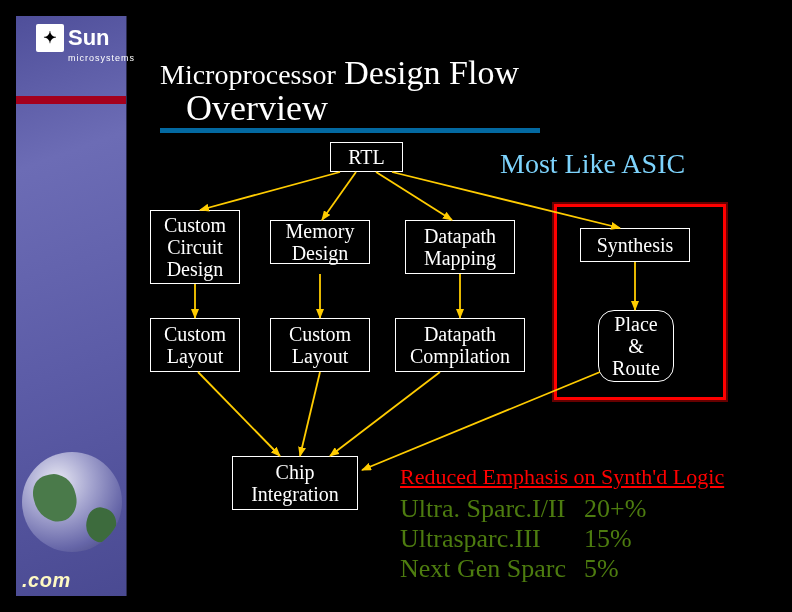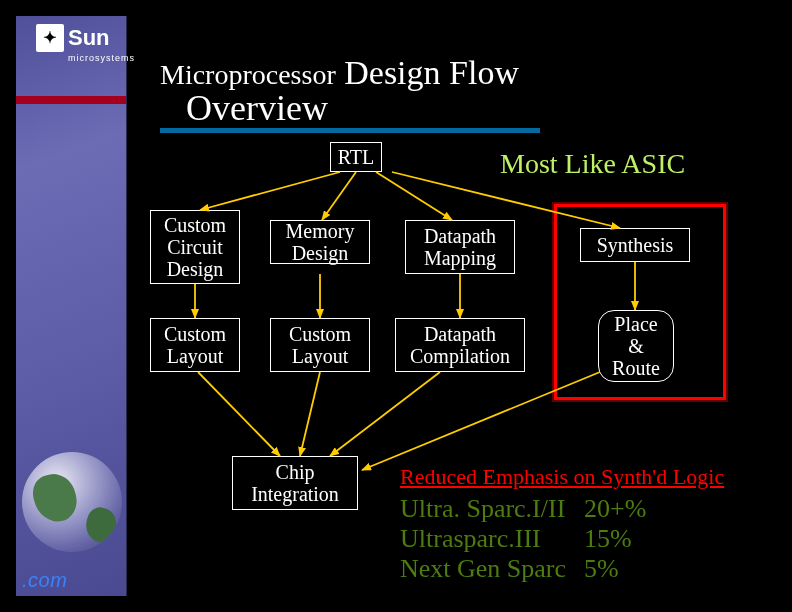--- a/index.html
+++ b/index.html
@@ -79,23 +79,23 @@
     position: absolute;
     background: #4a7a4a;
     border-radius: 40% 50% 45% 55%;
   }
   .globe::before { left: 12px; top: 22px; width: 42px; height: 48px; transform: rotate(-12deg); }
   .globe::after  { right: 6px; bottom: 10px; width: 30px; height: 34px; transform: rotate(18deg); background:#3d6b3d; }
 
   .dotcom {
     position: absolute;
     left: 22px; bottom: 20px;
-    color: #3b82f6;
+    color: #fef9c3;
     font-family: Arial, Helvetica, sans-serif;
-    font-weight: normal;
+    font-weight: bold;
     font-size: 20px;
     font-style: italic;
     letter-spacing: 0.5px;
   }
 
   
   .title {
     position: absolute;
     left: 160px;
     top: 56px;
@@ -107,21 +107,21 @@
     width: 380px;
   }
   .title .row1 { white-space: nowrap; }
   .title .small { font-size: 28px; }
   .title .row2 { font-size: 36px; margin-left: 26px; }
 
   
   .asic {
     position: absolute;
     left: 500px; top: 148px;
-    color: #bef264;
+    color: #7dd3fc;
     font-size: 28px;
   }
 
   
   .box {
     position: absolute;
     background: #000;
     color: #fff;
     border: 1px solid #fff;
     text-align: center;
@@ -179,21 +179,21 @@
   <div class="title">
     <div class="row1">
       <span class="small">Microprocessor</span>
       <span>Design Flow</span>
     </div>
     <div class="row2">Overview</div>
   </div>
 
   <div class="asic">Most Like ASIC</div>
 
-  <div class="box" style="left:330px; top:142px; width:52px; height:30px;">
+  <div class="box" style="left:330px; top:142px; width:73px; height:30px;">
     <span>RTL</span>
   </div>
 
   <div class="box" style="left:150px; top:210px; width:90px; height:74px;">
     <span>Custom</span>
     <span>Circuit</span>
     <span>Design</span>
   </div>
   <div class="box" style="left:270px; top:220px; width:100px; height:44px;">
     <span>Memory</span>

